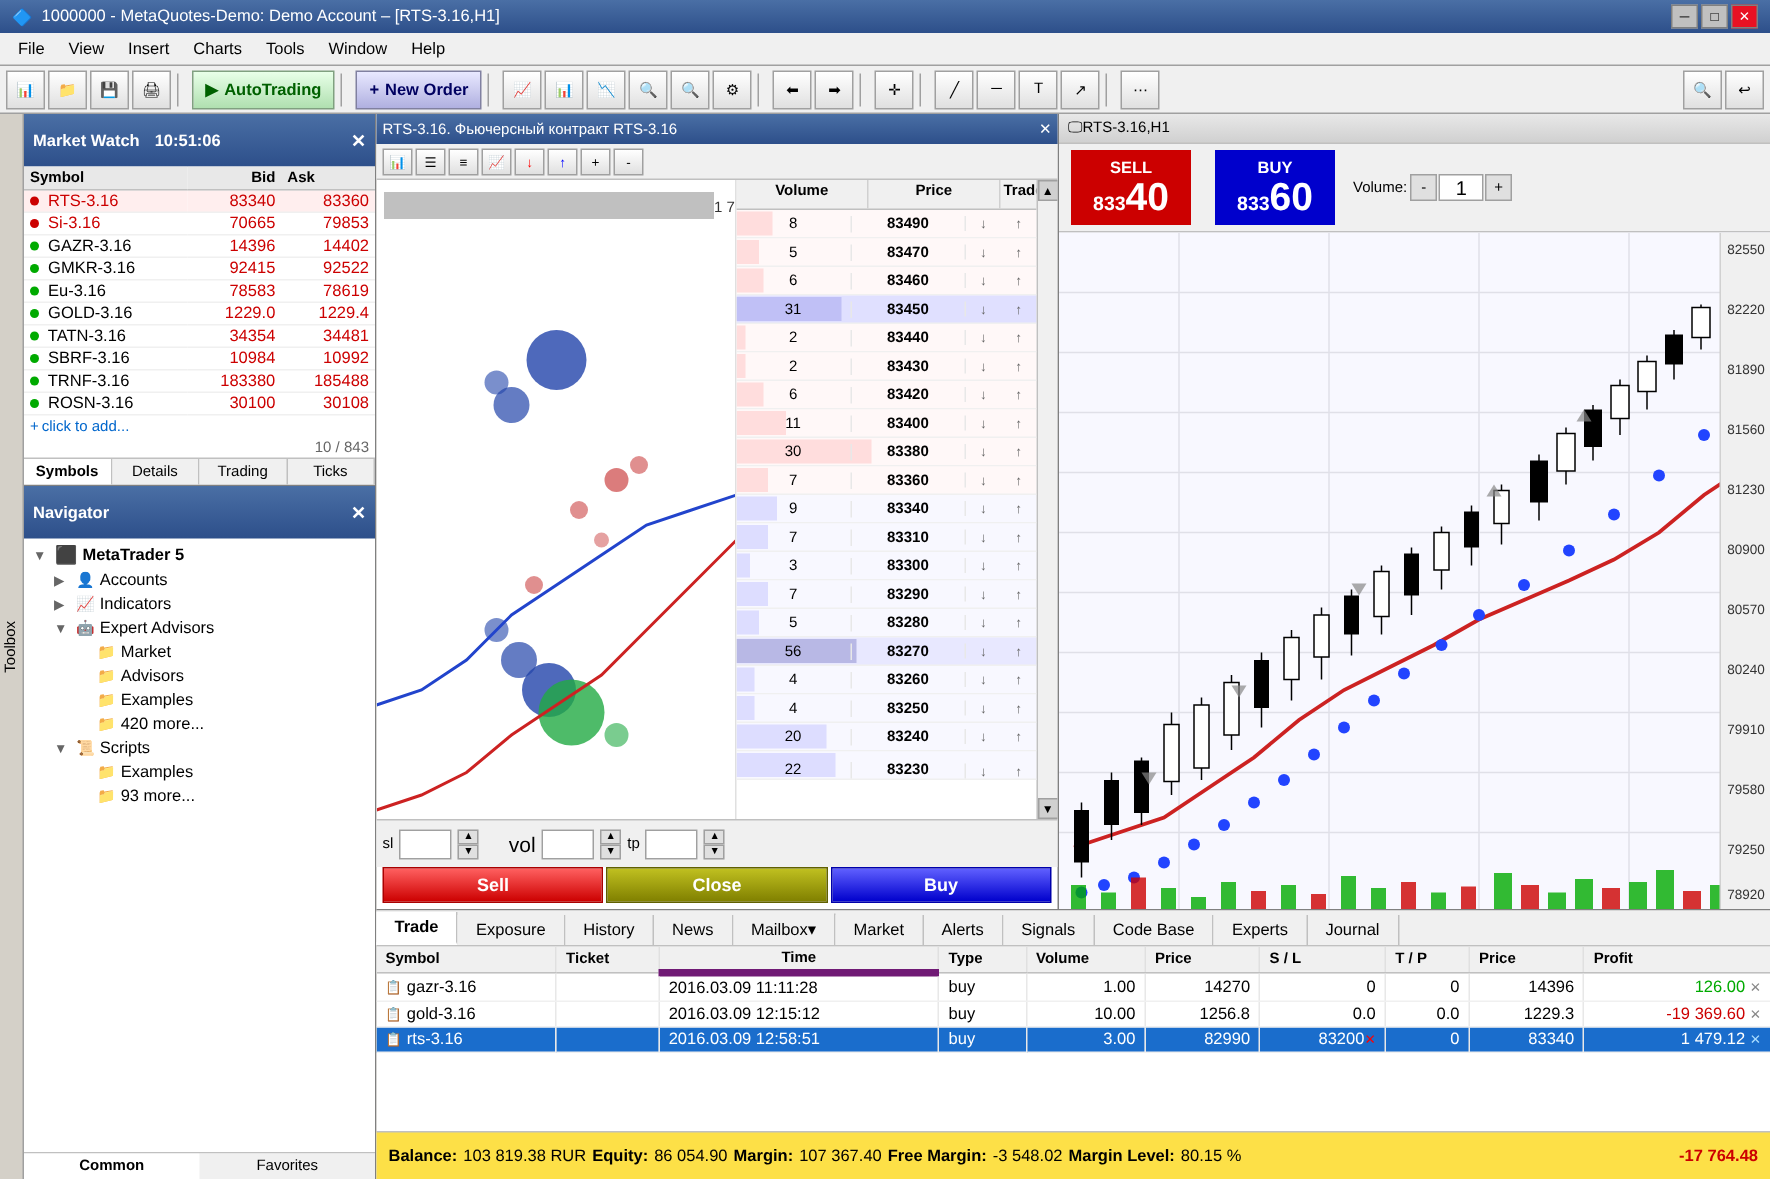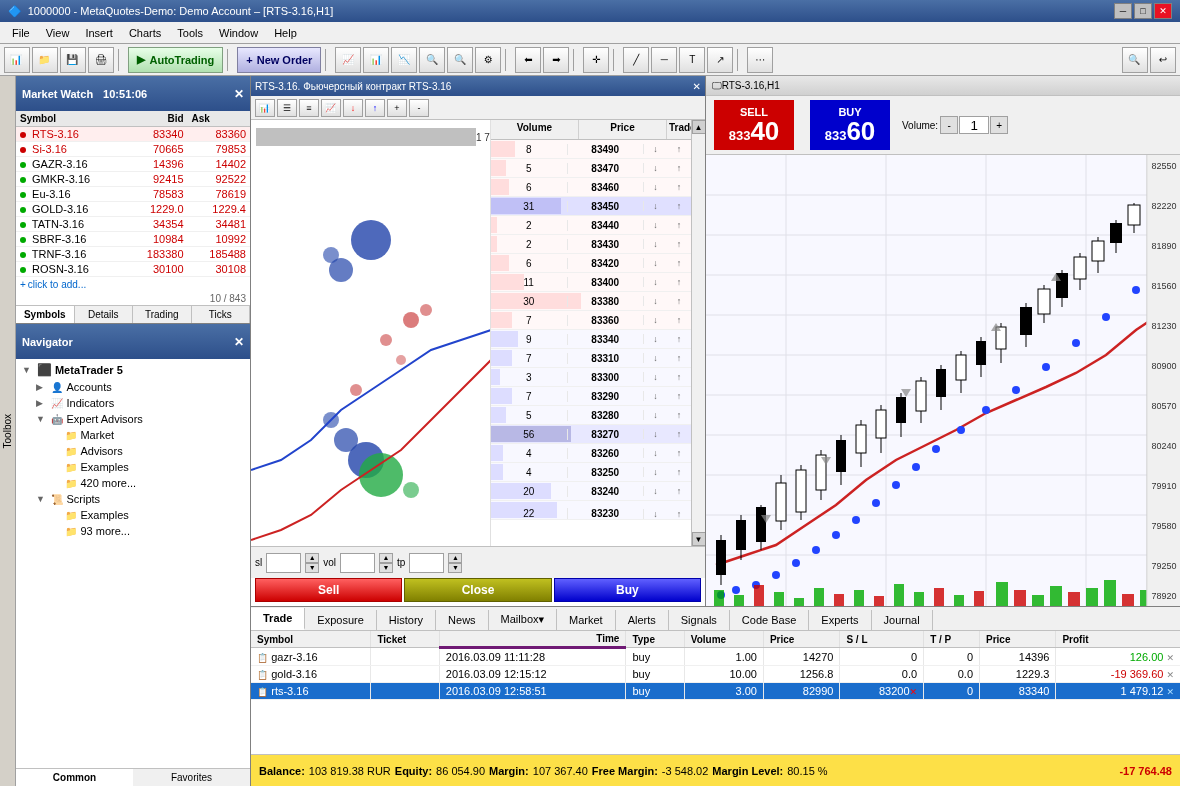--- a/index.html
+++ b/index.html
@@ -558,21 +558,21 @@
           </div>
         </div>
 
         <div style="display:flex; align-items:center; gap:4px; padding:4px; background:#f0f0f0; border-top:1px solid #c0c0c0; height:32px;">
           <span style="font-size:10px;">sl</span>
           <input type="text" style="width: 35px; height: 20px; border: 1px solid rgb(160, 160, 160); text-align: center; font-size: 10px;">
           <div style="display:flex; flex-direction:column;">
             <div style="width:14px; height:10px; background:#e0e0e0; border:1px solid #a0a0a0; font-size:7px; cursor:pointer; display:flex; align-items:center; justify-content:center;">▲</div>
             <div style="width:14px; height:10px; background:#e0e0e0; border:1px solid #a0a0a0; font-size:7px; cursor:pointer; display:flex; align-items:center; justify-content:center;">▼</div>
           </div>
-          <span style="font-size:10px;">vol</span>
+          <span style="font-size:14px;margin-left:16px;">vol</span>
           <input type="text" style="width: 35px; height: 20px; border: 1px solid rgb(160, 160, 160); text-align: center; font-size: 10px;">
           <div style="display:flex; flex-direction:column;">
             <div style="width:14px; height:10px; background:#e0e0e0; border:1px solid #a0a0a0; font-size:7px; cursor:pointer; display:flex; align-items:center; justify-content:center;">▲</div>
             <div style="width:14px; height:10px; background:#e0e0e0; border:1px solid #a0a0a0; font-size:7px; cursor:pointer; display:flex; align-items:center; justify-content:center;">▼</div>
           </div>
           <span style="font-size:10px;">tp</span>
           <input type="text" style="width: 35px; height: 20px; border: 1px solid rgb(160, 160, 160); text-align: center; font-size: 10px;">
           <div style="display:flex; flex-direction:column;">
             <div style="width:14px; height:10px; background:#e0e0e0; border:1px solid #a0a0a0; font-size:7px; cursor:pointer; display:flex; align-items:center; justify-content:center;">▲</div>
             <div style="width:14px; height:10px; background:#e0e0e0; border:1px solid #a0a0a0; font-size:7px; cursor:pointer; display:flex; align-items:center; justify-content:center;">▼</div>
@@ -814,21 +814,21 @@
         <div class="trade-tab" style="padding:4px 12px; font-size:11px; cursor:pointer; border-right:1px solid #c0c0c0; background:#f0f0f0;">Experts</div>
         <div class="trade-tab" style="padding:4px 12px; font-size:11px; cursor:pointer; background:#f0f0f0;">Journal</div>
       </div>
 
       <div style="flex:1; overflow-y:auto;">
         <table style="width:100%; border-collapse:collapse; font-size:11px;">
           <thead>
             <tr>
               <th style="background:#f0f0f0; border-bottom:1px solid #c0c0c0; border-right:1px solid #e0e0e0; padding:2px 6px; text-align:left; font-size:10px; white-space:nowrap;">Symbol</th>
               <th style="background:#f0f0f0; border-bottom:1px solid #c0c0c0; border-right:1px solid #e0e0e0; padding:2px 6px; text-align:left; font-size:10px; white-space:nowrap;">Ticket</th>
-              <th style="background:#f0f0f0; border-bottom:3px solid #701a75; border-right:1px solid #e0e0e0; padding:2px 6px; text-align:right; font-size:10px; white-space:nowrap;">Time</th>
+              <th style="background:#f0f0f0; border-bottom:5px solid #701a75; border-right:1px solid #e0e0e0; padding:2px 6px; text-align:center; font-size:10px; white-space:nowrap;">Time</th>
               <th style="background:#f0f0f0; border-bottom:1px solid #c0c0c0; border-right:1px solid #e0e0e0; padding:2px 6px; text-align:left; font-size:10px; white-space:nowrap;">Type</th>
               <th style="background:#f0f0f0; border-bottom:1px solid #c0c0c0; border-right:1px solid #e0e0e0; padding:2px 6px; text-align:left; font-size:10px; white-space:nowrap;">Volume</th>
               <th style="background:#f0f0f0; border-bottom:1px solid #c0c0c0; border-right:1px solid #e0e0e0; padding:2px 6px; text-align:left; font-size:10px; white-space:nowrap;">Price</th>
               <th style="background:#f0f0f0; border-bottom:1px solid #c0c0c0; border-right:1px solid #e0e0e0; padding:2px 6px; text-align:left; font-size:10px; white-space:nowrap;">S / L</th>
               <th style="background:#f0f0f0; border-bottom:1px solid #c0c0c0; border-right:1px solid #e0e0e0; padding:2px 6px; text-align:left; font-size:10px; white-space:nowrap;">T / P</th>
               <th style="background:#f0f0f0; border-bottom:1px solid #c0c0c0; border-right:1px solid #e0e0e0; padding:2px 6px; text-align:left; font-size:10px; white-space:nowrap;">Price</th>
               <th style="background:#f0f0f0; border-bottom:1px solid #c0c0c0; padding:2px 6px; text-align:left; font-size:10px; white-space:nowrap;">Profit</th>
             </tr>
           </thead>
           <tbody id="trade-body">

